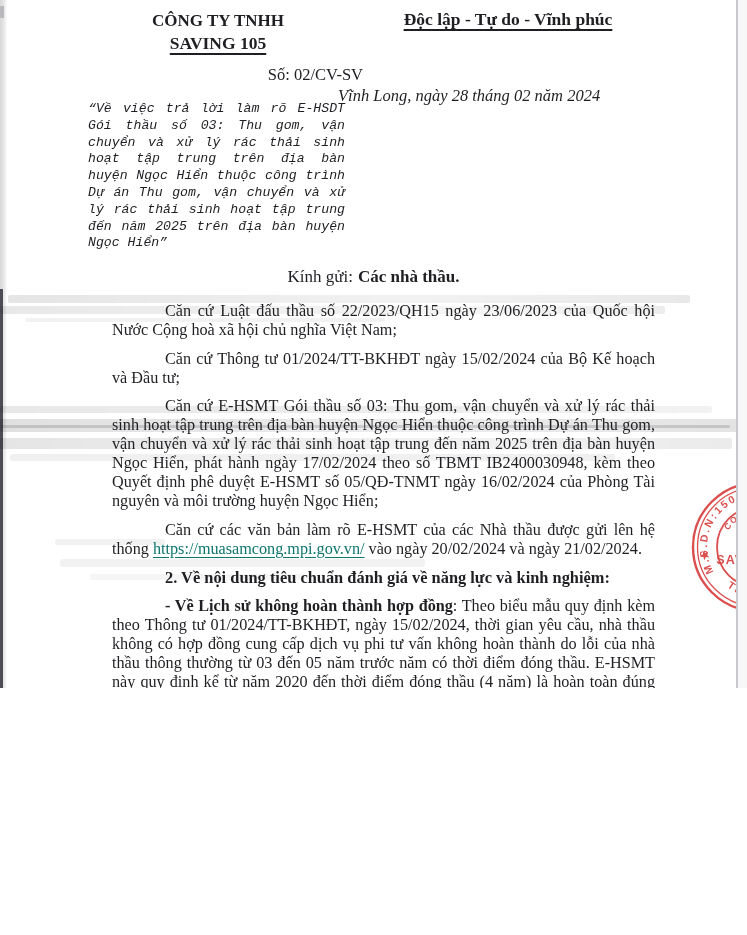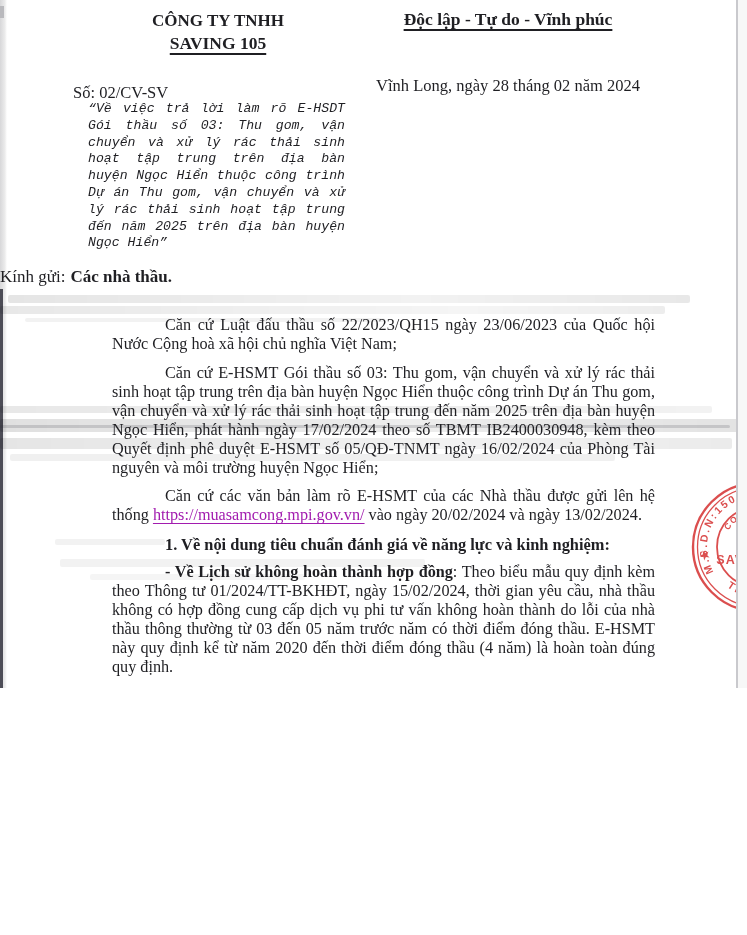--- a/index.html
+++ b/index.html
@@ -26,33 +26,33 @@
   .s7{left:10px;top:454px;width:605px;height:7px;background:rgba(0,0,0,.06);}
   .s8{left:55px;top:539px;width:110px;height:6px;background:rgba(0,0,0,.05);}
   .s9{left:60px;top:559px;width:365px;height:8px;background:rgba(0,0,0,.05);}
   .s10{left:90px;top:574px;width:215px;height:6px;background:rgba(0,0,0,.04);}
   
   .hdr-left{position:absolute;left:73px;top:9px;width:290px;text-align:center;white-space:nowrap;}
   .hdr-right{position:absolute;left:338px;top:9px;width:340px;text-align:center;white-space:nowrap;}
   .hdr-line1{font-weight:bold;font-size:17px;line-height:24px;}
   .hdr-line2{font-weight:bold;font-size:17.5px;line-height:21px;}
   .u{ text-decoration:underline;text-decoration-thickness:1.5px;text-underline-offset:4px;}
-  .doc-number{position:absolute;left:73px;top:83px;width:290px;text-align:left;font-size:16.5px;}
-  .place-date{position:absolute;left:338px;top:76px;width:340px;text-align:center;font-size:16.5px;}
+  .doc-number{position:absolute;left:73px;top:65px;width:290px;text-align:right;font-size:16.5px;}
+  .place-date{position:absolute;left:338px;top:86px;width:340px;text-align:left;font-style:italic;font-size:16.5px;}
   .subject{position:absolute;left:88px;top:101px;width:257px;font-style:italic;font-size:13.2px;line-height:16.8px;text-align:justify;font-family:Liberation Mono, monospace;}
   
-  .salutation{position:absolute;left:0;top:267px;width:747px;text-align:left;font-size:17px;}
+  .salutation{position:absolute;left:0;top:267px;width:747px;text-align:center;font-size:17px;}
   .salutation .label{margin-right:5px;}
   .salutation .recipient{font-weight:bold;}
-  .body-text{position:absolute;left:112px;top:316px;width:543px;font-size:16.2px;line-height:19px;text-align:justify;}
+  .body-text{position:absolute;left:112px;top:302px;width:543px;font-size:16.2px;line-height:19px;text-align:justify;}
   .body-text p{margin:9.5px 0 0 0;text-indent:53px;}
   .body-text p:first-child{margin-top:0;}
   .heading{font-weight:bold;font-size:16.4px;}
   .lead-bold{font-weight:bold;margin-top:13px;}
-  a.doc-link{color:#a21caf;text-decoration:underline;text-underline-offset:3px;}
+  a.doc-link{color:#0f766e;text-decoration:underline;text-underline-offset:3px;}
   
   .stamp-clip{position:absolute;left:677px;top:467px;width:61px;height:160px;overflow:hidden;}
   .stamp-clip svg{display:block;opacity:.92;}
   .stamp-text{font-family:"Liberation Sans","DejaVu Sans",sans-serif;}
 </style>
 </head>
 <body>
 
 <div class="page">
 
@@ -81,23 +81,24 @@
   <div class="doc-number">Số: 02/CV-SV</div>
   <div class="place-date">Vĩnh Long, ngày 28 tháng 02 năm 2024</div>
   <div class="subject">“Về việc trả lời làm rõ E-HSDT Gói thầu số 03: Thu gom, vận chuyển và xử lý rác thải sinh hoạt tập trung trên địa bàn huyện Ngọc Hiển thuộc công trình Dự án Thu gom, vận chuyển và xử lý rác thải sinh hoạt tập trung đến năm 2025 trên địa bàn huyện Ngọc Hiển”</div>
 
   <div class="salutation">
     <span class="label">Kính gửi:</span><span class="recipient">Các nhà thầu.</span>
   </div>
 
   <div class="body-text">
     <p>Căn cứ Luật đấu thầu số 22/2023/QH15 ngày 23/06/2023 của Quốc hội Nước Cộng hoà xã hội chủ nghĩa Việt Nam;</p>
+    <p>Căn cứ Thông tư 01/2024/TT-BKHĐT ngày 15/02/2024 của Bộ Kế hoạch và Đầu tư;</p>
     <p>Căn cứ E-HSMT Gói thầu số 03: Thu gom, vận chuyển và xử lý rác thải sinh hoạt tập trung trên địa bàn huyện Ngọc Hiển thuộc công trình Dự án Thu gom, vận chuyển và xử lý rác thải sinh hoạt tập trung đến năm 2025 trên địa bàn huyện Ngọc Hiển, phát hành ngày 17/02/2024 theo số TBMT IB2400030948, kèm theo Quyết định phê duyệt E-HSMT số 05/QĐ-TNMT ngày 16/02/2024 của Phòng Tài nguyên và môi trường huyện Ngọc Hiển;</p>
-    <p><span>Căn cứ các văn bản làm rõ E-HSMT của các Nhà thầu được gửi lên hệ thống </span><a class="doc-link">https://muasamcong.mpi.gov.vn/</a><span> vào ngày 20/02/2024 và ngày 13/02/2024.</span></p>
-    <p class="heading">1. Về nội dung tiêu chuẩn đánh giá về năng lực và kinh nghiệm:</p>
+    <p><span>Căn cứ các văn bản làm rõ E-HSMT của các Nhà thầu được gửi lên hệ thống </span><a class="doc-link">https://muasamcong.mpi.gov.vn/</a><span> vào ngày 20/02/2024 và ngày 21/02/2024.</span></p>
+    <p class="heading">2. Về nội dung tiêu chuẩn đánh giá về năng lực và kinh nghiệm:</p>
     <p><span class="lead-bold">- Về Lịch sử không hoàn thành hợp đồng</span><span>: Theo biểu mẫu quy định kèm theo Thông tư 01/2024/TT-BKHĐT, ngày 15/02/2024, thời gian yêu cầu, nhà thầu không có hợp đồng cung cấp dịch vụ phi tư vấn không hoàn thành do lỗi của nhà thầu thông thường từ 03 đến 05 năm trước năm có thời điểm đóng thầu. E-HSMT này quy định kể từ năm 2020 đến thời điểm đóng thầu (4 năm) là hoàn toàn đúng quy định.</span></p>
   </div>
 
   <div class="stamp-clip">
     <svg width="160" height="160" viewBox="0 0 160 160">
       <g stroke="#d84040" fill="none">
         <circle cx="80" cy="80" r="64" stroke-width="2.4"></circle>
         <circle cx="80" cy="80" r="59.5" stroke-width="1.3"></circle>
         <circle cx="80" cy="80" r="40" stroke-width="1.8"></circle>
       </g>

